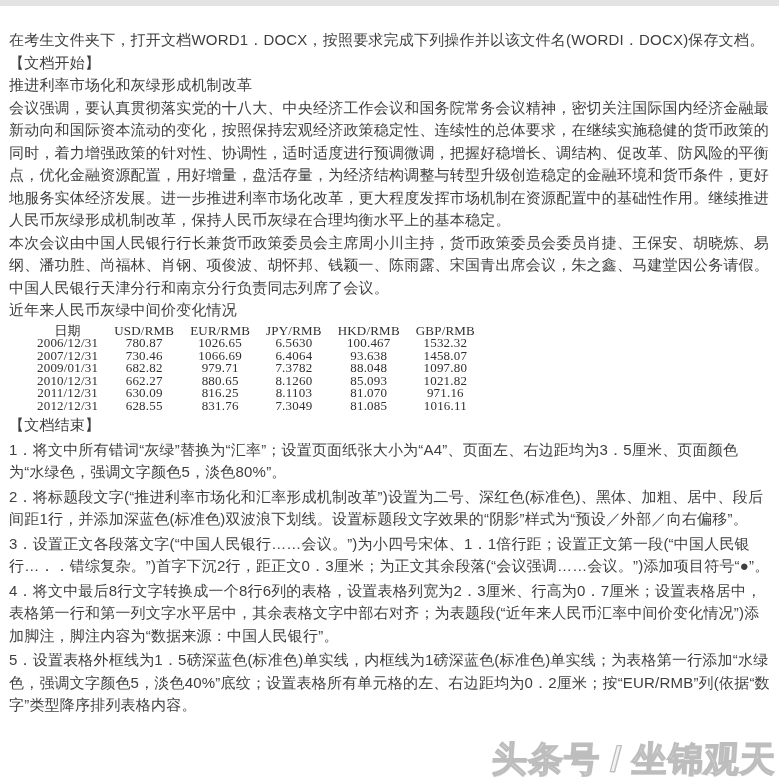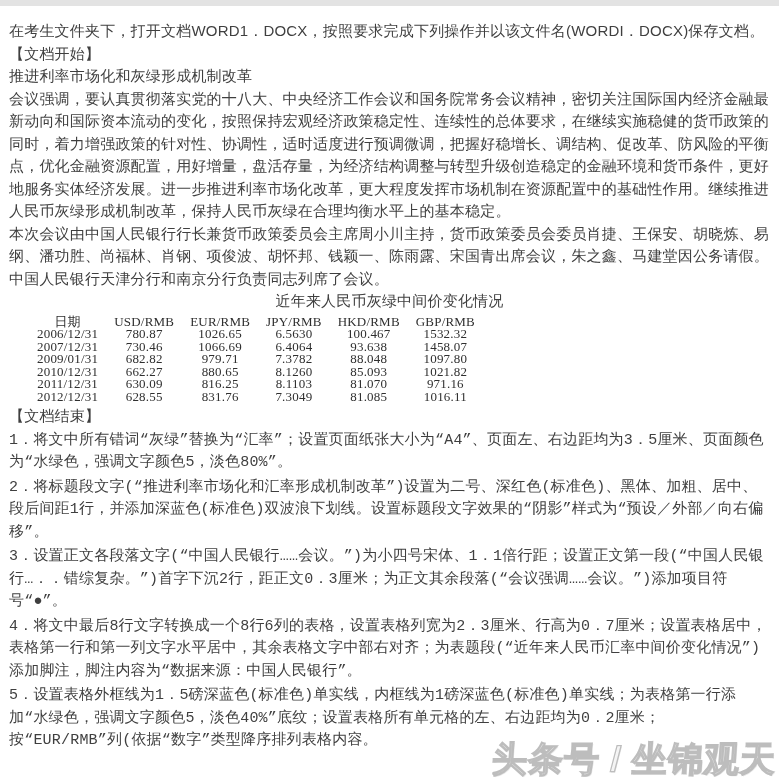--- a/index.html
+++ b/index.html
@@ -5,45 +5,45 @@
   html,body { margin:0; padding:0; }
   body {
     width:779px; height:784px;
     background:#ffffff;
     font-family:"Liberation Sans","DejaVu Sans",sans-serif;
     position:relative;
     overflow:hidden;
   }
   .top-strip { height:6px; background:#e3e3e3; }
   .page {
-    padding:14px 9px 0 9px;
+    padding:23px 9px 0 9px;
     color:#3f3f3f;
     font-size:15px;
     line-height:22.5px;
     letter-spacing:0.2px;
   }
   .page p { margin:0; }
-  .table-caption { margin-top:9px;text-align:center; }
+  .table-caption { margin-top:9px; }
   table.rates {
     margin:3px 0 2px 20px;
     border-collapse:collapse;
     font-family:"Liberation Serif","DejaVu Serif",serif;
     font-size:13px;
     line-height:12.5px;
     color:#2f2f2f;
   }
   table.rates th, table.rates td {
     padding:0 8px;
     height:12.5px;
     font-weight:normal;
     text-align:center;
     white-space:nowrap;
   }
   .doc-end-marker { margin-top:4px; }
-  .instructions p { margin-top:2px;font-family:Liberation Mono, monospace; }
+  .instructions p { margin-top:2px; }
   .watermark {
     position:absolute;
     right:3px;
     bottom:1px;
     font-size:35px;
     font-weight:700;
     letter-spacing:1px;
     white-space:nowrap;
     color:rgba(255,255,255,0.55);
     -webkit-text-stroke:1.3px #bdbdbd;

